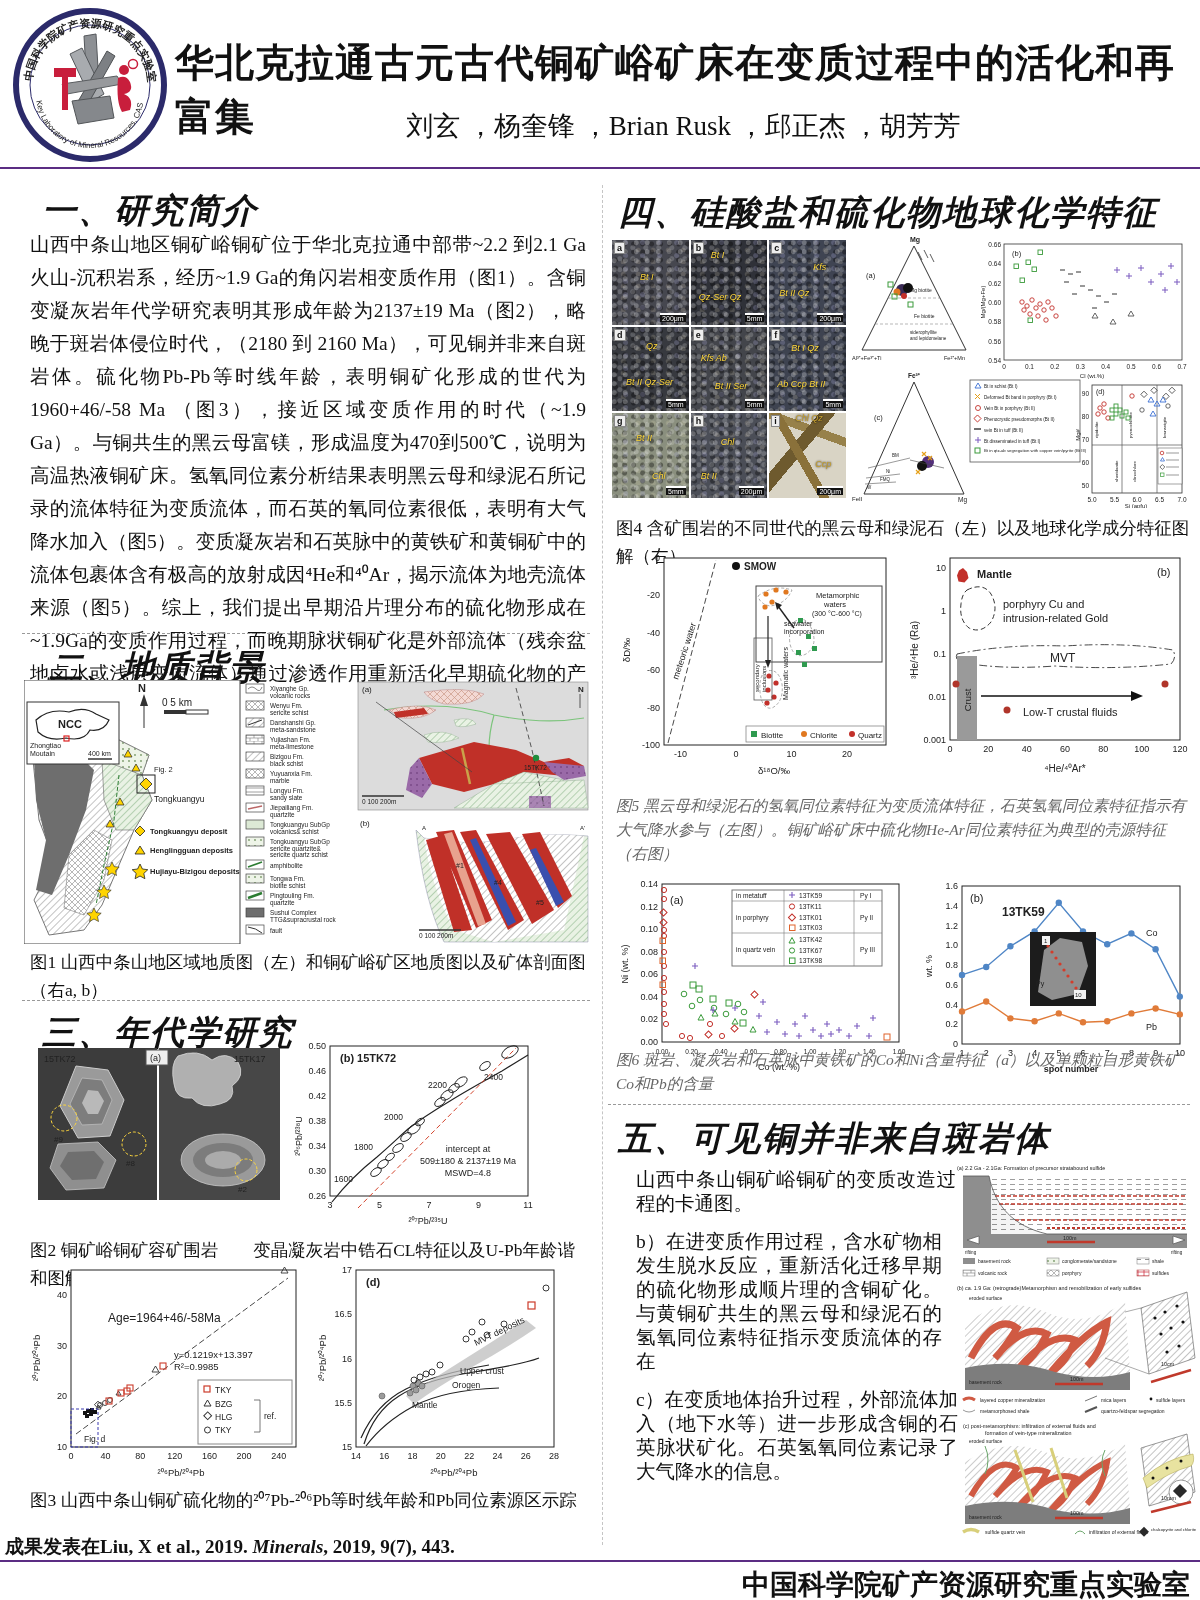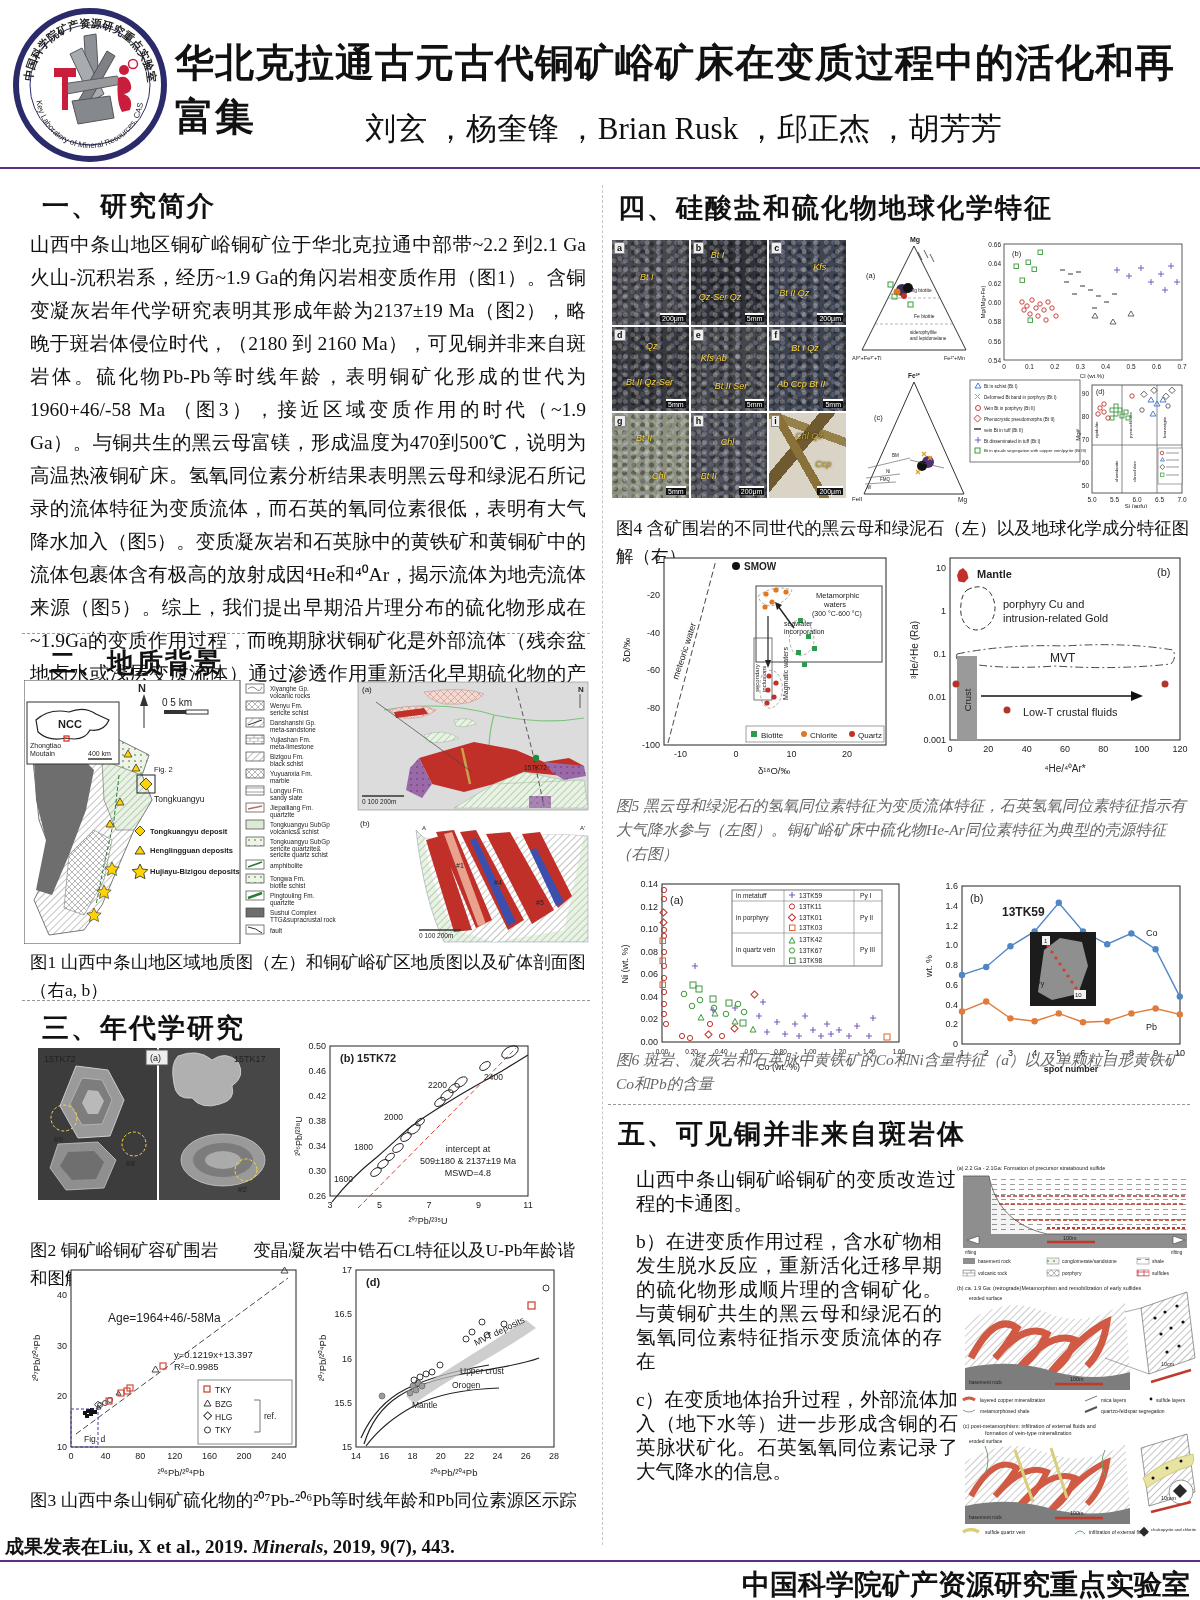--- a/index.html
+++ b/index.html
@@ -1,19 +1,19 @@
 <!DOCTYPE html>
 <html><head>
 <meta charset="utf-8">
 <style>
   html,body{margin:0;padding:0;background:#e8e8e8;}
   #poster{position:relative;width:1200px;height:1600px;background:#ffffff;overflow:hidden;
           font-family:"Liberation Serif", serif;color:#111;}
   .abs{position:absolute;}
-  .sec-title{font-weight:bold;font-size:27px;letter-spacing:2px;font-family:"Liberation Serif",serif;}
+  .sec-title{font-weight:bold;font-style:italic;font-size:34px;letter-spacing:2px;font-family:"Liberation Serif",serif;}
   .body-text{font-size:19.5px;line-height:33px;text-align:justify;}
   .cap{font-size:17.5px;line-height:28px;}
   .cap-hand{font-size:15.5px;line-height:24px;color:#666;font-style:italic;}
   .divider{border-top:1.5px dashed #999;height:0;}
   .vsep{border-left:1px dashed #c5c5c5;width:0;}
   svg text{font-family:"Liberation Sans",sans-serif;fill:#222;}
   [data-ticks] text{font-size:7.5px;}
   g.tick9 text{font-size:9px;}
   g.tick6 text{font-size:6.5px;}
   .photo-cell{position:relative;overflow:hidden;}
@@ -99,21 +99,21 @@
       <rect x="42" y="62" width="22" height="9" fill="#c81e3c"></rect>
       <rect x="50" y="66" width="6" height="38" fill="#c81e3c"></rect>
     </g>
     <g>
       <circle cx="112" cy="64" r="5" fill="#c81e3c"></circle>
       <path d="M106,72 q8,-4 12,4 q4,10 -6,12 q10,4 6,16 l-8,2 q-6,-10 -4,-34z" fill="#c81e3c"></path>
       <circle cx="121" cy="58" r="4.5" fill="none" stroke="#c81e3c" stroke-width="1.5"></circle>
     </g>
   </svg>
   <div class="abs" style="left:175px;right:8px;top:36px;text-align:left;font-size:39px;font-weight:bold;font-family:'Liberation Serif',serif;letter-spacing:1px">华北克拉通古元古代铜矿峪矿床在变质过程中的活化和再富集</div>
-  <div class="abs" style="left:175px;right:8px;top:108px;text-align:center;font-size:31px;font-family:'Liberation Serif',serif">刘玄 ，杨奎锋 ，Brian Rusk ，邱正杰 ，胡芳芳</div>
+  <div class="abs" style="left:175px;right:8px;top:108px;text-align:center;font-size:27px;font-family:'Liberation Serif',serif">刘玄 ，杨奎锋 ，Brian Rusk ，邱正杰 ，胡芳芳</div>
   <div class="abs" style="left:0;top:167px;width:1200px;height:2px;background:#5b2d83"></div>
   <div class="abs vsep" style="left:602px;top:185px;height:1360px"></div>
 
   <div class="abs sec-title" style="left:42px;top:188px">一、研究简介</div>
   <div class="abs body-text" style="left:30px;top:228px;width:556px">山西中条山地区铜矿峪铜矿位于华北克拉通中部带~2.2 到2.1 Ga 火山-沉积岩系，经历~1.9 Ga的角闪岩相变质作用（图1）。含铜变凝灰岩年代学研究表明其形成年龄为2137±19 Ma（图2），略晚于斑岩体侵位时代，（2180 到 2160 Ma），可见铜并非来自斑岩体。硫化物Pb-Pb等时线年龄，表明铜矿化形成的世代为1960+46/-58 Ma （图3），接近区域变质作用的时代（~1.9 Ga）。与铜共生的黑云母富镁，形成温度为470到500℃，说明为高温热液铜矿床。氢氧同位素分析结果表明黑云母和绿泥石所记录的流体特征为变质流体，而石英的氧同位素很低，表明有大气降水加入（图5）。变质凝灰岩和石英脉中的黄铁矿和黄铜矿中的流体包裹体含有极高的放射成因⁴He和⁴⁰Ar，揭示流体为地壳流体来源（图5）。综上，我们提出早期沿片理分布的硫化物形成在~1.9Ga的变质作用过程，而晚期脉状铜矿化是外部流体（残余盆地卤水或浅层变质流体）通过渗透作用重新活化早期硫化物的产物（图7）。</div>
 
   <div class="abs divider" style="left:22px;top:633px;width:568px"></div>
   <div class="abs sec-title" style="left:49px;top:645px">二、地质背景</div>
 
   <svg class="abs" style="left:24px;top:680px" width="566" height="264" viewBox="0 0 566 264">
@@ -552,21 +552,21 @@
       <span class="sbar">5mm</span>
     </div>
     <div class="photo-cell grain" style="background-color:#4b4e57">
       <span class="photo-letter">h</span>
       <span class="mlab" style="left:30px;top:24px">Chl</span>
       <span class="mlab" style="left:10px;top:58px">Bt II</span>
       <span class="sbar">200μm</span>
     </div>
     <div class="photo-cell" style="background-color:#d9d4c5;background-image:linear-gradient(60deg,transparent 40%,#8a713a 40% 48%,transparent 48%),linear-gradient(-50deg,transparent 55%,#6e5a2e 55% 66%,transparent 66%),linear-gradient(20deg,transparent 70%,#97814a 70% 78%,transparent 78%)">
       <span class="photo-letter">i</span>
-      <span class="mlab" style="left:26px;top:18px;color:#c8a231">Chl  Qz</span>
+      <span class="mlab" style="left:26px;top:0;color:#c8a231">Chl  Qz</span>
       <span class="mlab" style="left:46px;top:46px;color:#c8a231">Ccp</span>
       <span class="sbar">200μm</span>
     </div>
   </div>
 
   <svg class="abs" style="left:852px;top:230px" width="338" height="278" viewBox="0 0 338 278">
 
     <g>
       <polygon points="62,16 10,120 114,120" fill="none" stroke="#333" stroke-width="1"></polygon>
       <path d="M36,68 H88 M23,94 H101" stroke="#888" stroke-width=".6" stroke-dasharray="3 2"></path>

